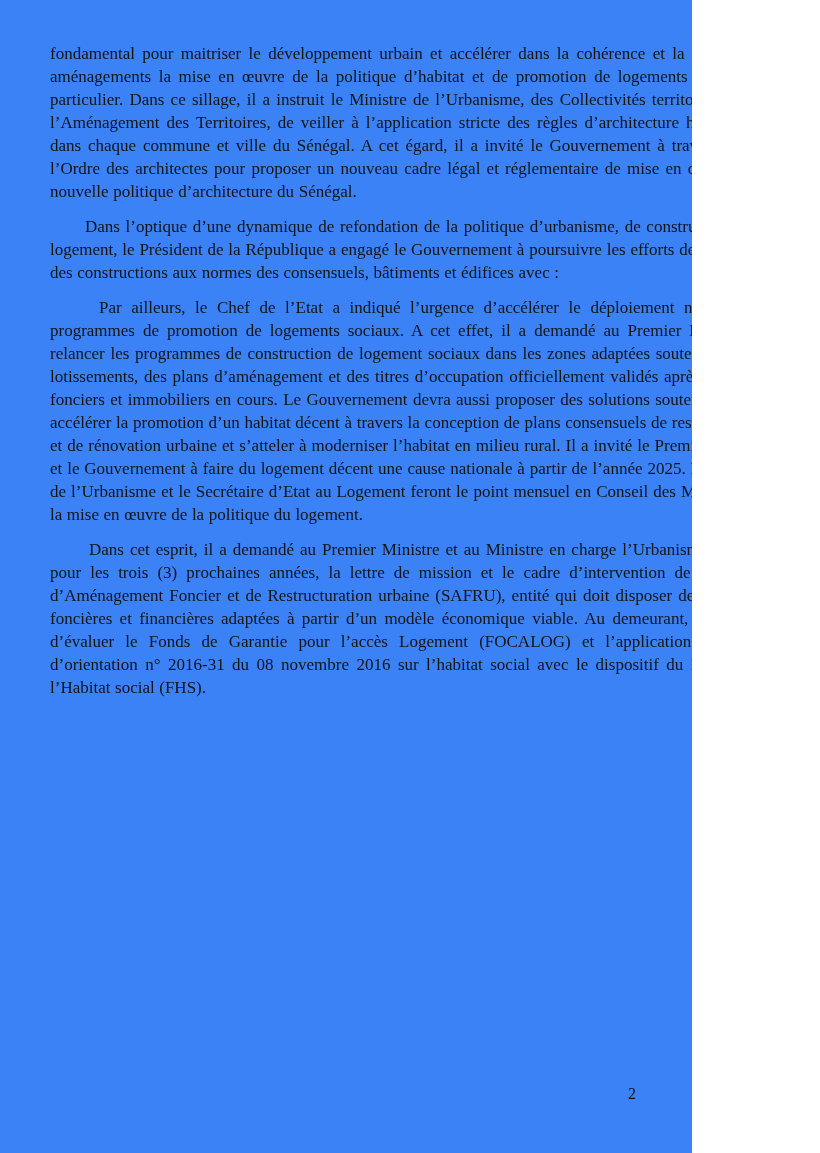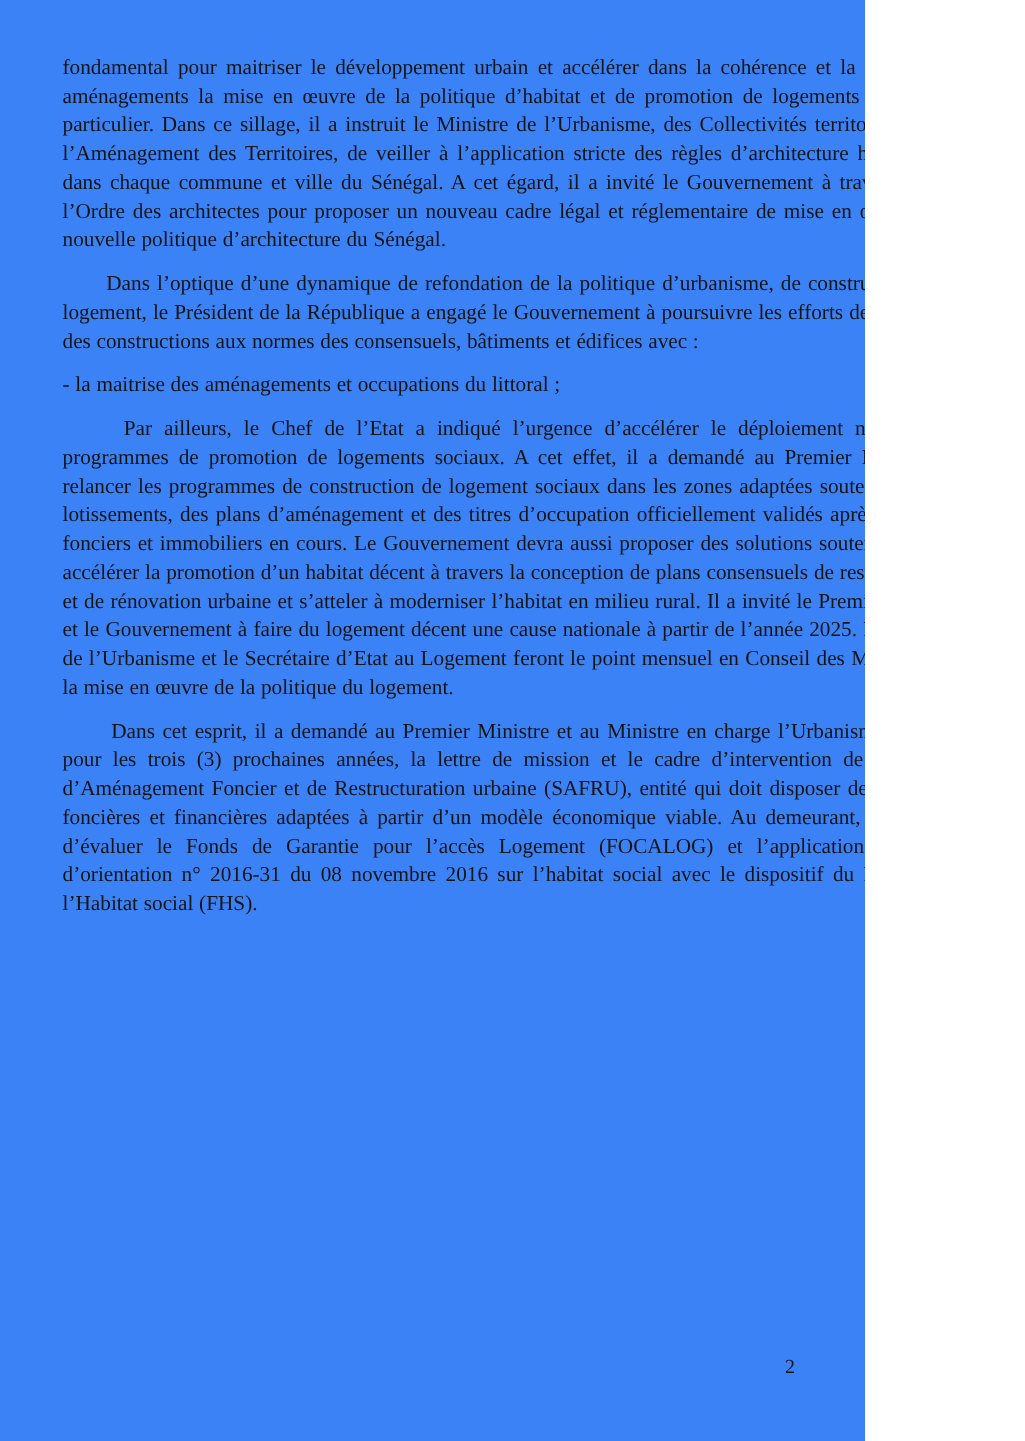--- a/index.html
+++ b/index.html
@@ -43,18 +43,17 @@
     color: #141414;
   }
 </style>
 </head>
 <body>
 
 <div class="page">
   <div class="content">
     <p class="para">fondamental pour maitriser le développement urbain et accélérer dans la cohérence et la rigueur des aménagements la mise en œuvre de la politique d’habitat et de promotion de logements sociaux en particulier. Dans ce sillage, il a instruit le Ministre de l’Urbanisme, des Collectivités territoriales et de l’Aménagement des Territoires, de veiller à l’application stricte des règles d’architecture harmonisées dans chaque commune et ville du Sénégal. A cet égard, il a invité le Gouvernement à travailler avec l’Ordre des architectes pour proposer un nouveau cadre légal et réglementaire de mise en œuvre de la nouvelle politique d’architecture du Sénégal.</p>
     <p class="para indent-sm">Dans l’optique d’une dynamique de refondation de la politique d’urbanisme, de construction et du logement, le Président de la République a engagé le Gouvernement à poursuivre les efforts de promotion des constructions aux normes des consensuels, bâtiments et édifices avec :</p>
-    <p class="para">- la maitrise des aménagements et occupations du littoral ;</p>
     <p class="para indent-lg">Par ailleurs, le Chef de l’Etat a indiqué l’urgence d’accélérer le déploiement national des programmes de promotion de logements sociaux. A cet effet, il a demandé au Premier Ministre de relancer les programmes de construction de logement sociaux dans les zones adaptées soutenus par des lotissements, des plans d’aménagement et des titres d’occupation officiellement validés après les audits fonciers et immobiliers en cours. Le Gouvernement devra aussi proposer des solutions soutenables pour accélérer la promotion d’un habitat décent à travers la conception de plans consensuels de restructuration et de rénovation urbaine et s’atteler à moderniser l’habitat en milieu rural. Il a invité le Premier Ministre et le Gouvernement à faire du logement décent une cause nationale à partir de l’année 2025. Le Ministre de l’Urbanisme et le Secrétaire d’Etat au Logement feront le point mensuel en Conseil des Ministres sur la mise en œuvre de la politique du logement.</p>
     <p class="para indent-md">Dans cet esprit, il a demandé au Premier Ministre et au Ministre en charge l’Urbanisme de fixer, pour les trois (3) prochaines années, la lettre de mission et le cadre d’intervention de la Société d’Aménagement Foncier et de Restructuration urbaine (SAFRU), entité qui doit disposer de ressources foncières et financières adaptées à partir d’un modèle économique viable. Au demeurant, il convient d’évaluer le Fonds de Garantie pour l’accès Logement (FOCALOG) et l’application de la loi d’orientation n° 2016-31 du 08 novembre 2016 sur l’habitat social avec le dispositif du Fonds pour l’Habitat social (FHS).</p>
   </div>
   <div class="page-number">2</div>
 </div>
 
 </body></html>

